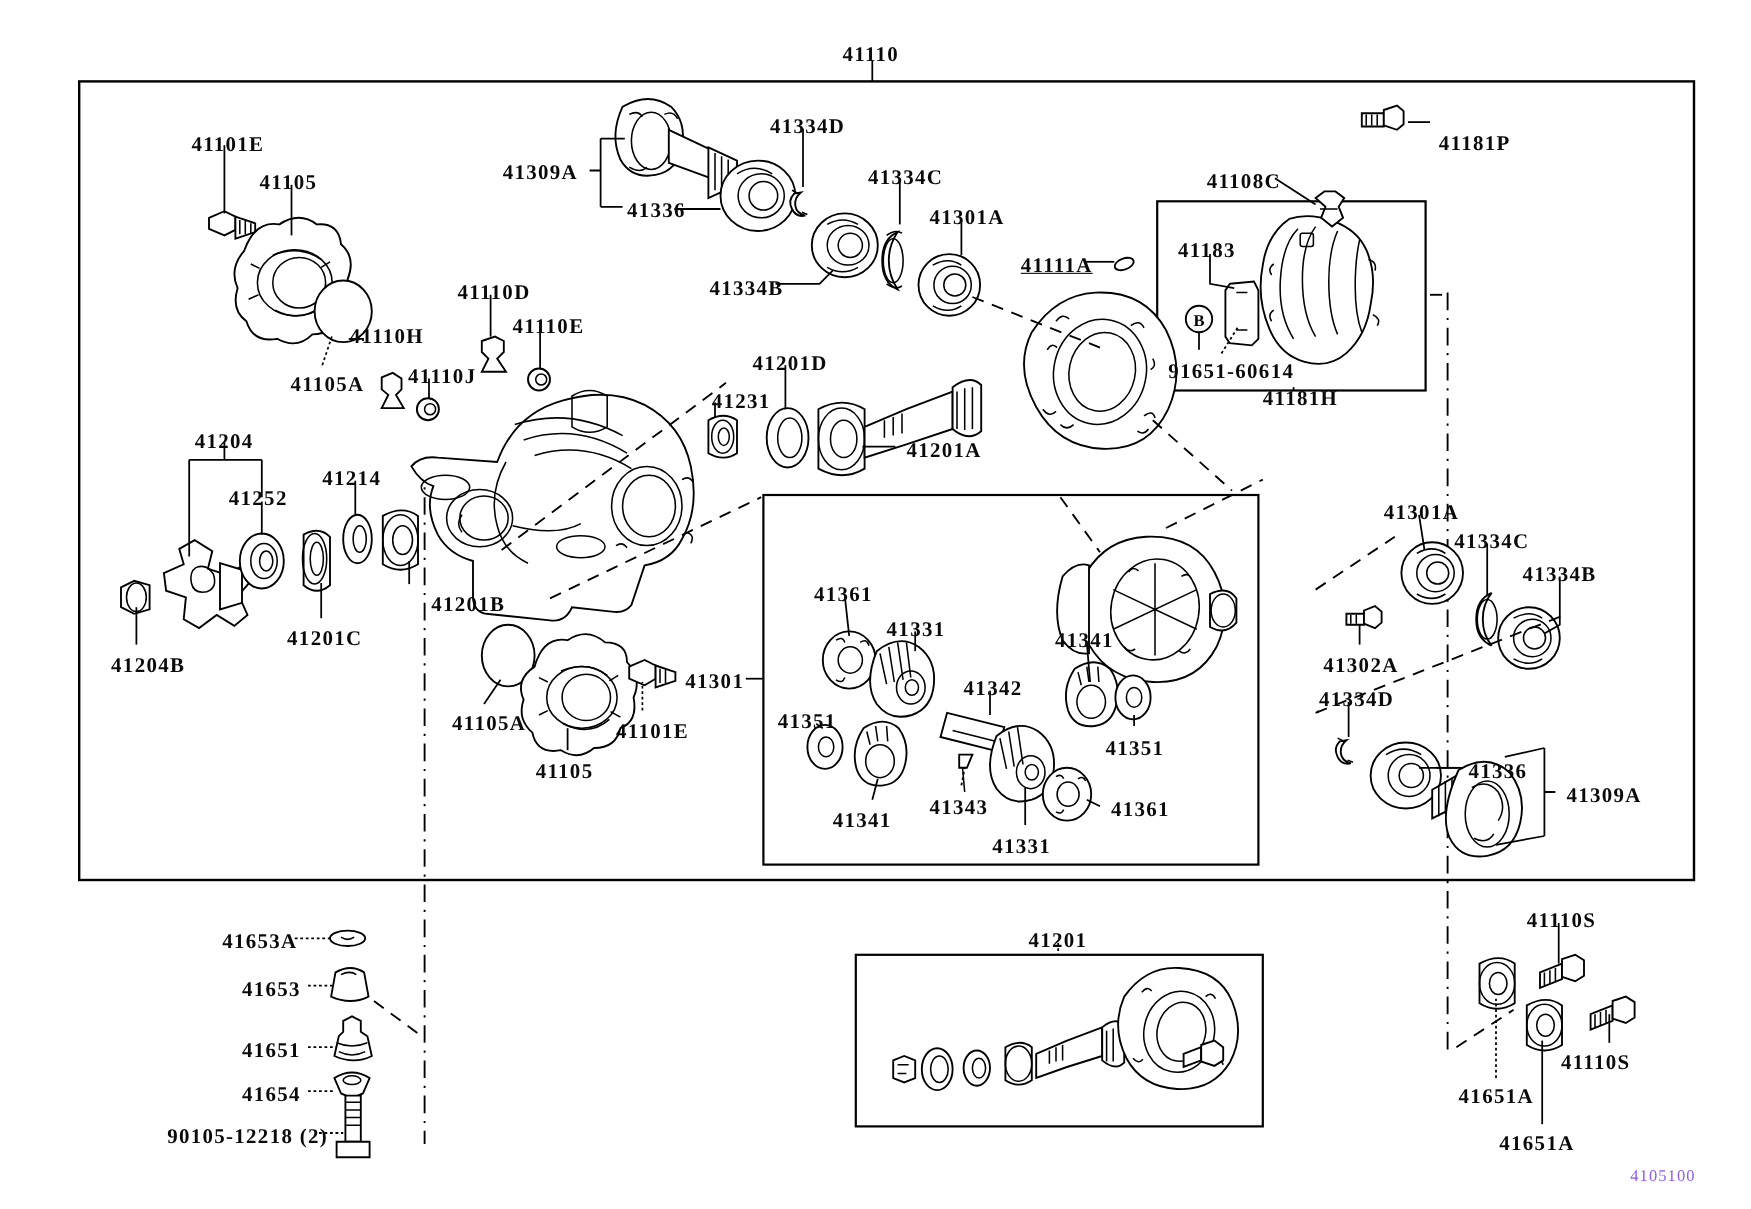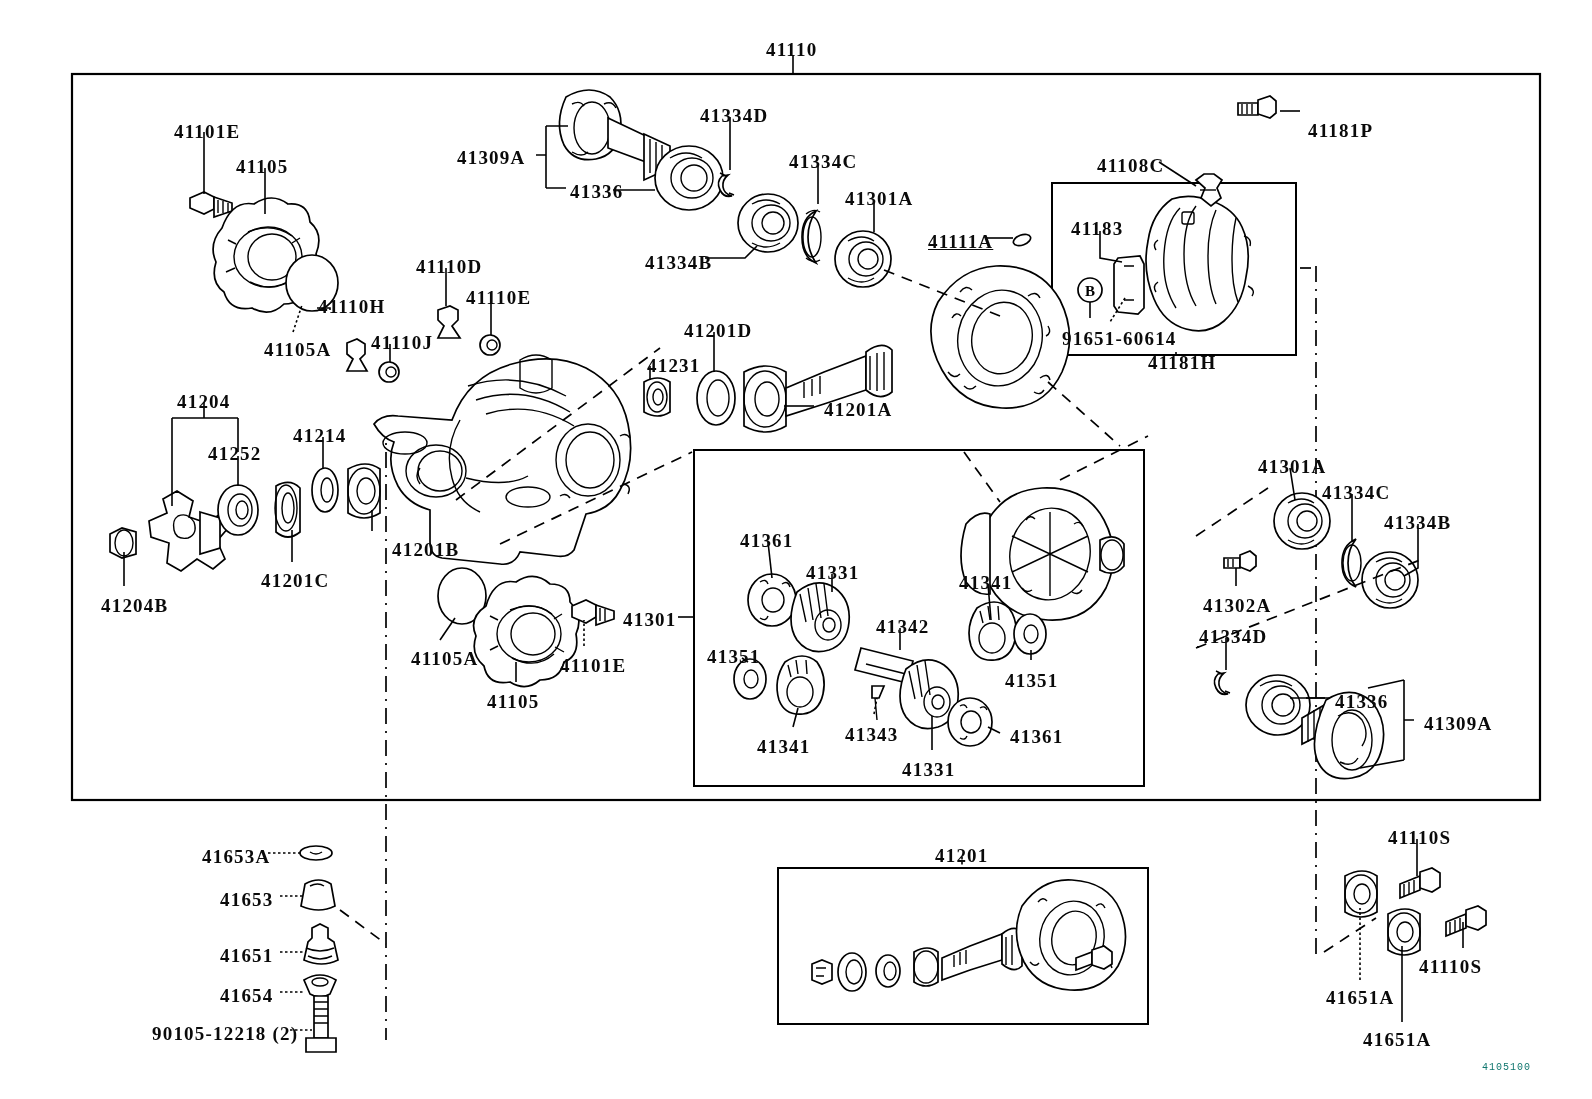--- a/index.html
+++ b/index.html
@@ -14,24 +14,24 @@
     font-family:"Liberation Serif", serif;
     font-weight:700;
     font-size:19px;
     letter-spacing:1.2px;
     color:#0a0a0a;
     white-space:nowrap;
     line-height:1;
   }
   .corner-code{
     position:absolute;
-    font-family:Liberation Mono, monospace;
-    font-size:10px;
+    font-family:Liberation Serif, serif;
+    font-size:15px;
     letter-spacing:1px;
-    color:#0f766e;
+    color:#8b5cf6;
   }
   .frame{fill:none;stroke:#000;stroke-width:2.2;}
   .inset{fill:none;stroke:#000;stroke-width:2;}
   .lead{stroke:#000;stroke-width:1.6;fill:none;}
   .leaddot{stroke:#000;stroke-width:1.6;fill:none;stroke-dasharray:2.5 2.5;}
   .dashref{stroke:#000;stroke-width:1.7;fill:none;stroke-dasharray:11 8;}
   .dashdot{stroke:#000;stroke-width:1.7;fill:none;stroke-dasharray:16 7 2 7;}
   .part{fill:#ffffff;stroke:#000;stroke-width:1.7;}
   .partthin{fill:none;stroke:#000;stroke-width:1.4;}
 </style>

